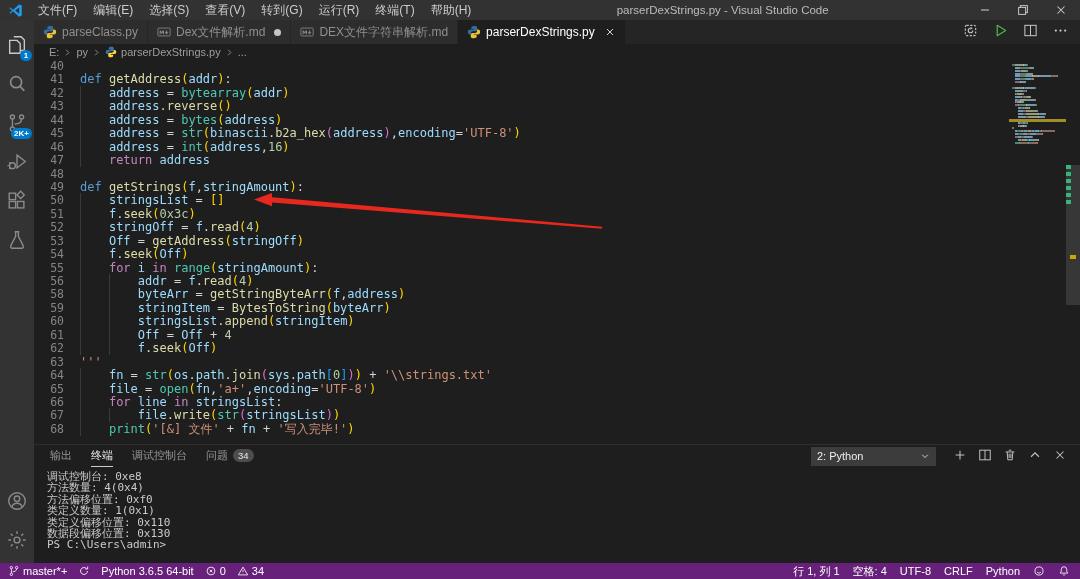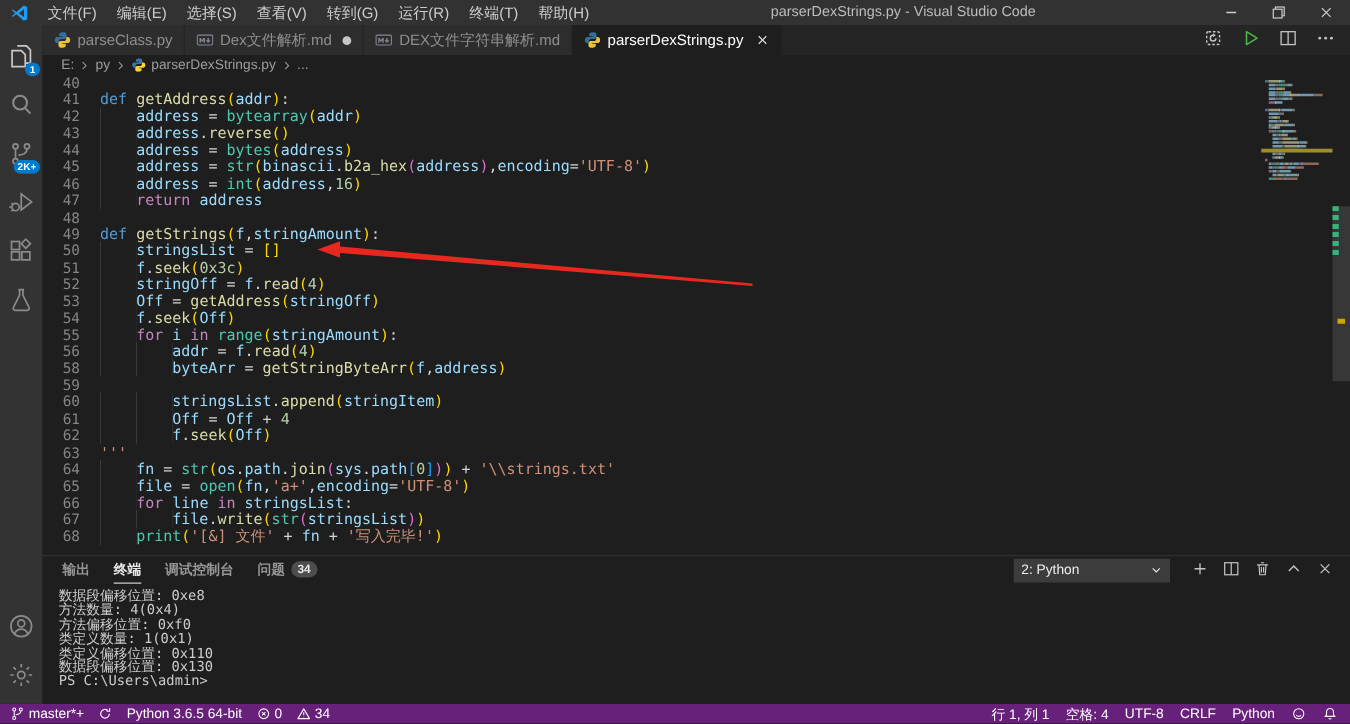--- a/index.html
+++ b/index.html
@@ -333,21 +333,21 @@
             <div class="code-line"><span class="ln">48</span><span class="lc"></span></div>
             <div class="code-line"><span class="ln">49</span><span class="lc"><span class="tok-k">def</span><span class="tok-o"> </span><span class="tok-f">getStrings</span><span class="tok-p1">(</span><span class="tok-v">f</span><span class="tok-o">,</span><span class="tok-v">stringAmount</span><span class="tok-p1">)</span><span class="tok-o">:</span></span></div>
             <div class="code-line"><span class="ln">50</span><span class="lc"><span class="tok-ws">    </span><span class="tok-v">stringsList</span><span class="tok-o"> = </span><span class="tok-p1">[]</span></span></div>
             <div class="code-line"><span class="ln">51</span><span class="lc"><span class="tok-ws">    </span><span class="tok-v">f</span><span class="tok-o">.</span><span class="tok-f">seek</span><span class="tok-p1">(</span><span class="tok-n">0x3c</span><span class="tok-p1">)</span></span></div>
             <div class="code-line"><span class="ln">52</span><span class="lc"><span class="tok-ws">    </span><span class="tok-v">stringOff</span><span class="tok-o"> = </span><span class="tok-v">f</span><span class="tok-o">.</span><span class="tok-f">read</span><span class="tok-p1">(</span><span class="tok-n">4</span><span class="tok-p1">)</span></span></div>
             <div class="code-line"><span class="ln">53</span><span class="lc"><span class="tok-ws">    </span><span class="tok-v">Off</span><span class="tok-o"> = </span><span class="tok-f">getAddress</span><span class="tok-p1">(</span><span class="tok-v">stringOff</span><span class="tok-p1">)</span></span></div>
             <div class="code-line"><span class="ln">54</span><span class="lc"><span class="tok-ws">    </span><span class="tok-v">f</span><span class="tok-o">.</span><span class="tok-f">seek</span><span class="tok-p1">(</span><span class="tok-v">Off</span><span class="tok-p1">)</span></span></div>
             <div class="code-line"><span class="ln">55</span><span class="lc"><span class="tok-ws">    </span><span class="tok-c">for</span><span class="tok-o"> </span><span class="tok-v">i</span><span class="tok-o"> </span><span class="tok-c">in</span><span class="tok-o"> </span><span class="tok-b">range</span><span class="tok-p1">(</span><span class="tok-v">stringAmount</span><span class="tok-p1">)</span><span class="tok-o">:</span></span></div>
             <div class="code-line"><span class="ln">56</span><span class="lc"><span class="tok-ws">        </span><span class="tok-v">addr</span><span class="tok-o"> = </span><span class="tok-v">f</span><span class="tok-o">.</span><span class="tok-f">read</span><span class="tok-p1">(</span><span class="tok-n">4</span><span class="tok-p1">)</span></span></div>
             <div class="code-line"><span class="ln">58</span><span class="lc"><span class="tok-ws">        </span><span class="tok-v">byteArr</span><span class="tok-o"> = </span><span class="tok-f">getStringByteArr</span><span class="tok-p1">(</span><span class="tok-v">f</span><span class="tok-o">,</span><span class="tok-v">address</span><span class="tok-p1">)</span></span></div>
-            <div class="code-line"><span class="ln">59</span></div>
+            <div class="code-line"><span class="ln">59</span><span class="lc"><span class="tok-ws">        </span><span class="tok-v">stringItem</span><span class="tok-o"> = </span><span class="tok-f">BytesToString</span><span class="tok-p1">(</span><span class="tok-v">byteArr</span><span class="tok-p1">)</span></span></div>
             <div class="code-line"><span class="ln">60</span><span class="lc"><span class="tok-ws">        </span><span class="tok-v">stringsList</span><span class="tok-o">.</span><span class="tok-f">append</span><span class="tok-p1">(</span><span class="tok-v">stringItem</span><span class="tok-p1">)</span></span></div>
             <div class="code-line"><span class="ln">61</span><span class="lc"><span class="tok-ws">        </span><span class="tok-v">Off</span><span class="tok-o"> = </span><span class="tok-v">Off</span><span class="tok-o"> + </span><span class="tok-n">4</span></span></div>
             <div class="code-line"><span class="ln">62</span><span class="lc"><span class="tok-ws">        </span><span class="tok-v">f</span><span class="tok-o">.</span><span class="tok-f">seek</span><span class="tok-p1">(</span><span class="tok-v">Off</span><span class="tok-p1">)</span></span></div>
             <div class="code-line"><span class="ln">63</span><span class="lc"><span class="tok-s">'''</span></span></div>
             <div class="code-line"><span class="ln">64</span><span class="lc"><span class="tok-ws">    </span><span class="tok-v">fn</span><span class="tok-o"> = </span><span class="tok-b">str</span><span class="tok-p1">(</span><span class="tok-v">os</span><span class="tok-o">.</span><span class="tok-v">path</span><span class="tok-o">.</span><span class="tok-f">join</span><span class="tok-p2">(</span><span class="tok-v">sys</span><span class="tok-o">.</span><span class="tok-v">path</span><span class="tok-p3">[</span><span class="tok-n">0</span><span class="tok-p3">]</span><span class="tok-p2">)</span><span class="tok-p1">)</span><span class="tok-o"> + </span><span class="tok-s">'\\strings.txt'</span></span></div>
             <div class="code-line"><span class="ln">65</span><span class="lc"><span class="tok-ws">    </span><span class="tok-v">file</span><span class="tok-o"> = </span><span class="tok-b">open</span><span class="tok-p1">(</span><span class="tok-v">fn</span><span class="tok-o">,</span><span class="tok-s">'a+'</span><span class="tok-o">,</span><span class="tok-v">encoding</span><span class="tok-o">=</span><span class="tok-s">'UTF-8'</span><span class="tok-p1">)</span></span></div>
             <div class="code-line"><span class="ln">66</span><span class="lc"><span class="tok-ws">    </span><span class="tok-c">for</span><span class="tok-o"> </span><span class="tok-v">line</span><span class="tok-o"> </span><span class="tok-c">in</span><span class="tok-o"> </span><span class="tok-v">stringsList</span><span class="tok-o">:</span></span></div>
             <div class="code-line"><span class="ln">67</span><span class="lc"><span class="tok-ws">        </span><span class="tok-v">file</span><span class="tok-o">.</span><span class="tok-f">write</span><span class="tok-p1">(</span><span class="tok-b">str</span><span class="tok-p2">(</span><span class="tok-v">stringsList</span><span class="tok-p2">)</span><span class="tok-p1">)</span></span></div>
             <div class="code-line"><span class="ln">68</span><span class="lc"><span class="tok-ws">    </span><span class="tok-b">print</span><span class="tok-p1">(</span><span class="tok-s">'[&amp;] 文件'</span><span class="tok-o"> + </span><span class="tok-v">fn</span><span class="tok-o"> + </span><span class="tok-s">'写入完毕!'</span><span class="tok-p1">)</span></span></div>
           </div>
@@ -637,21 +637,21 @@
           </div>
         <div class="ruler">
           <div class="ruler-thumb"></div>
           <div class="ruler-teal"></div>
           <div class="ruler-yellow"></div>
         </div>
       </div>
 
       <div class="panel">
         <div class="panel-header">
-          <div style="display:flex;align-items:flex-end;font-weight:bold;" id="panelTabs">
+          <div style="display:flex;align-items:flex-end;" id="panelTabs">
               <div class="panel-tab">
                 <span>输出</span>
               </div>
               <div class="panel-tab active">
                 <span>终端</span>
               </div>
               <div class="panel-tab">
                 <span>调试控制台</span>
               </div>
               <div class="panel-tab">
@@ -690,21 +690,21 @@
                     <path d="M3.5 10l4.5-4.5L12.5 10"></path>
                   </svg>
                 </span></span>
               <span><span class="icon" style="width: 14px; height: 14px;">
                   <svg viewBox="0 0 16 16" fill="none" stroke="currentColor" stroke-width="1.2">
                     <path d="M4 4l8 8M12 4l-8 8"></path>
                   </svg>
                 </span></span>
             </div>
         </div>
-        <div class="terminal" id="terminal"><div>数据段偏移位置: 0xe8</div><div>方法数量: 4(0x4)</div><div>方法偏移位置: 0xf0</div><div>类定义数量: 1(0x1)</div><div>类定义偏移位置: 0x110</div><div>数据段偏移位置: 0x130</div><div>PS C:\Users\admin&gt;</div></div>
+        <div class="terminal" id="terminal"><div>调试控制台: 0xe8</div><div>方法数量: 4(0x4)</div><div>方法偏移位置: 0xf0</div><div>类定义数量: 1(0x1)</div><div>类定义偏移位置: 0x110</div><div>数据段偏移位置: 0x130</div><div>PS C:\Users\admin&gt;</div></div>
       </div>
     </div>
   </div>
 
   <div class="statusbar">
     <div class="sb-left" id="sbLeft">
         <span class="sb-item">
           <span class="icon" style="width: 12px; height: 12px;">
             <svg viewBox="0 0 16 16" fill="none" stroke="currentColor" stroke-width="1.1">
               <circle cx="4.5" cy="3.5" r="1.6"></circle>

